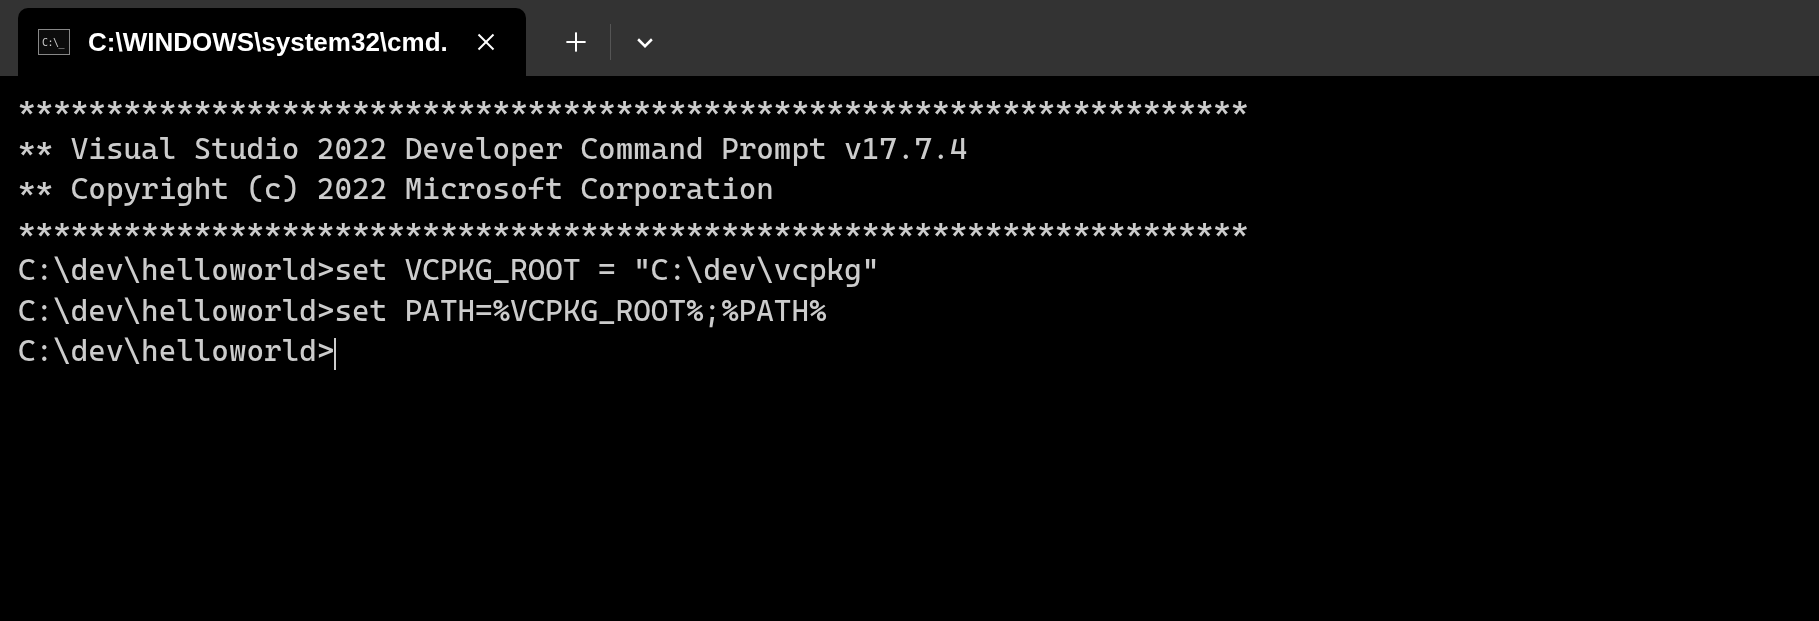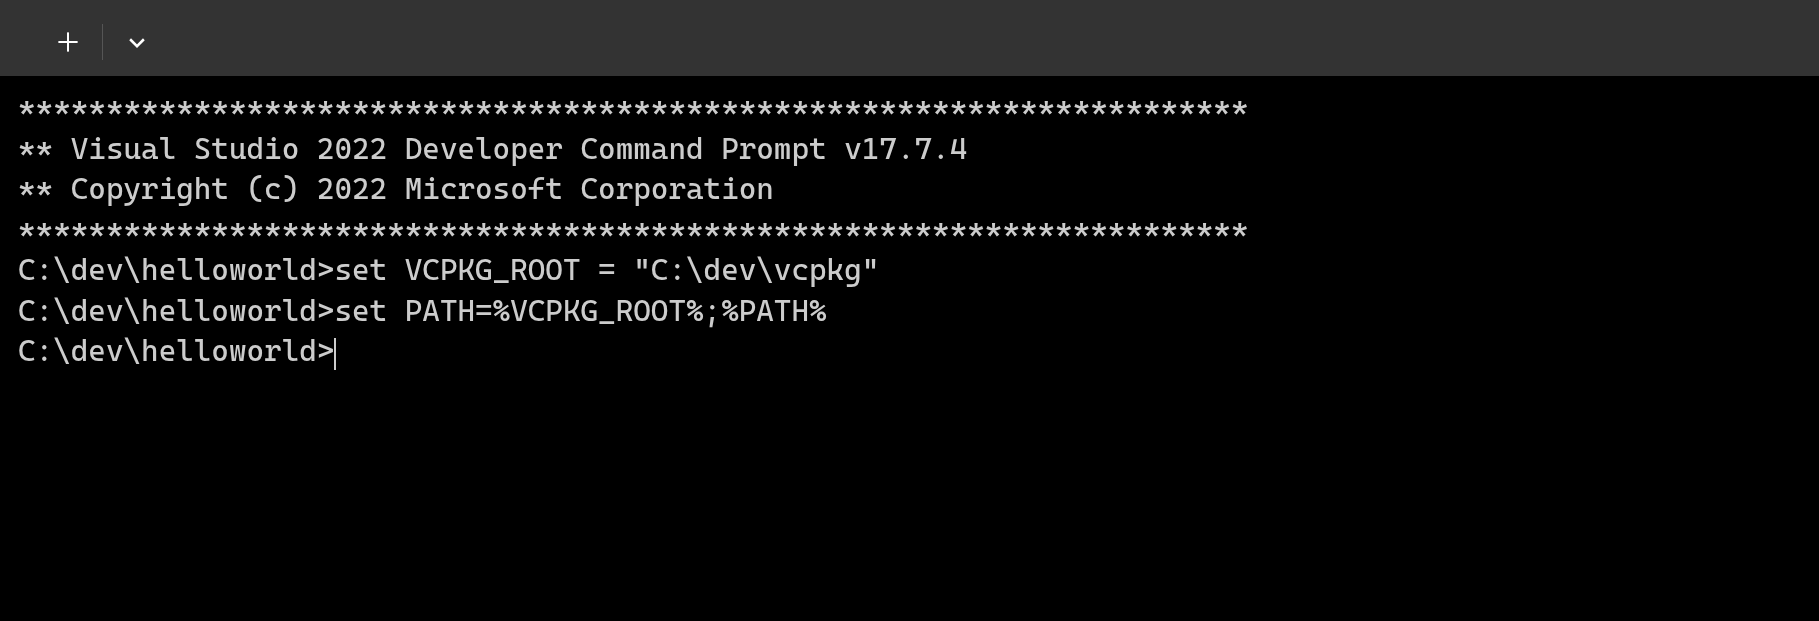--- a/index.html
+++ b/index.html
@@ -125,20 +125,30 @@
       height: 32px;
       background: #cccccc;
       vertical-align: text-bottom;
       margin-bottom: -2px;
     }
   </style>
 </head>
 <body>
 
 <div class="title-bar">
+  <div class="tab">
+    <div class="tab-icon">C:\_</div>
+    <div class="tab-title">C:\WINDOWS\system32\cmd.</div>
+    <div class="tab-close">
+      <svg viewBox="0 0 16 16" fill="none" stroke="currentColor" stroke-width="1.5">
+        <line x1="2" y1="2" x2="14" y2="14"></line>
+        <line x1="14" y1="2" x2="2" y2="14"></line>
+      </svg>
+    </div>
+  </div>
   <div class="title-bar-actions">
     <div class="action-btn">
       <svg viewBox="0 0 16 16" fill="none" stroke="currentColor" stroke-width="1.5">
         <line x1="8" y1="1" x2="8" y2="15"></line>
         <line x1="1" y1="8" x2="15" y2="8"></line>
       </svg>
     </div>
     <div class="divider"></div>
     <div class="action-btn">
       <svg viewBox="0 0 16 16" fill="none" stroke="currentColor" stroke-width="1.8">

